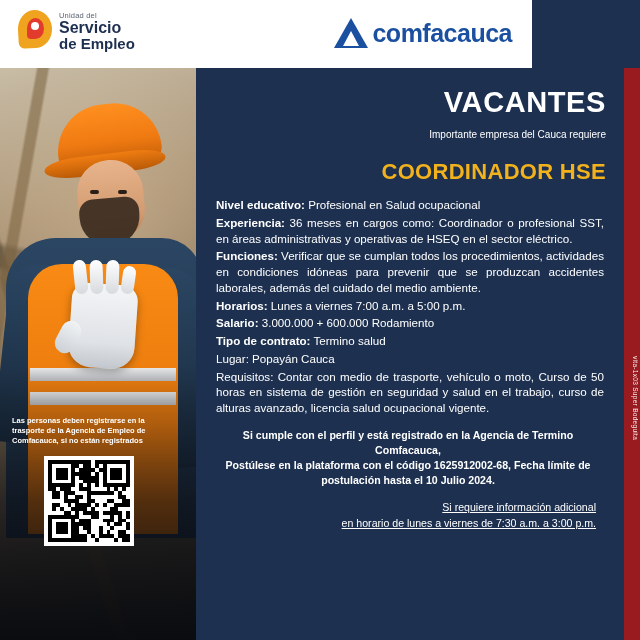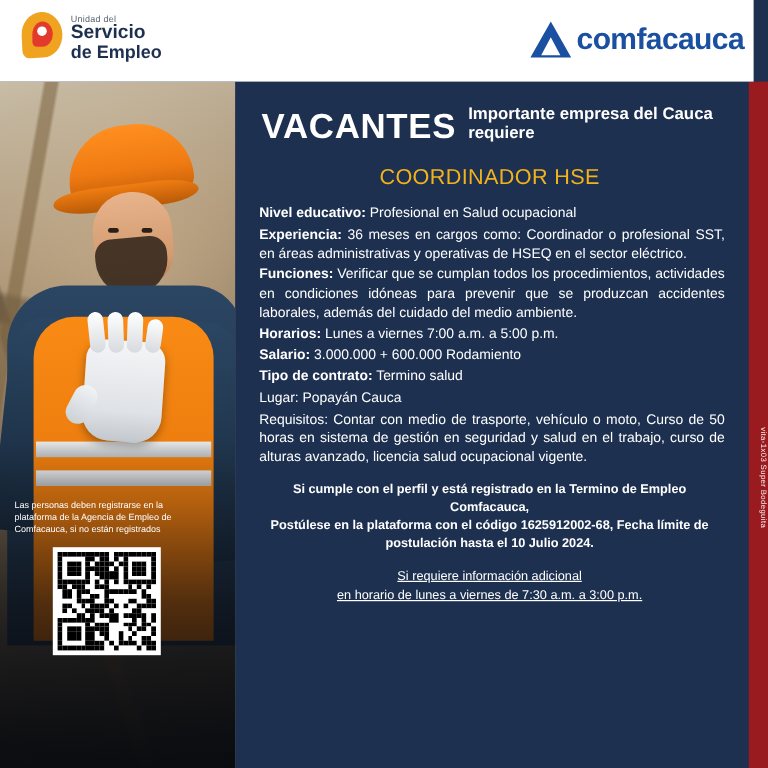--- a/index.html
+++ b/index.html
@@ -17,21 +17,21 @@
     position: relative;
     width: 640px;
     height: 640px;
     background: #1d3050;
     overflow: hidden;
   }
   
   .header {
     position: absolute;
     top: 0; left: 0;
-    width: 628px;
+    width: 532px;
     height: 68px;
     background: #ffffff;
     z-index: 5;
   }
   .logo-se {
     position: absolute;
     top: 10px;
     left: 18px;
     display: flex;
     align-items: center;
@@ -80,21 +80,21 @@
     color: #1d3050;
   }
   .logo-se .txt .l3 {
     font-size: 15px;
     font-weight: bold;
     color: #1d3050;
   }
   .logo-cc {
     position: absolute;
     top: 18px;
-    right: 8px;
+    right: 20px;
     display: flex;
     align-items: center;
     gap: 4px;
     justify-content: center;
   }
   .logo-cc .tri {
     position: relative;
     width: 34px;
     height: 30px;
   }
@@ -265,21 +265,21 @@
   }
   
   .qr-note {
     position: absolute;
     left: 12px;
     top: 416px;
     width: 170px;
     color: #ffffff;
     font-size: 7.5px;
     line-height: 1.35;
-    font-weight: normal;
+    font-weight: bold;
     z-index: 6;
   }
   .qr-note .em {
     color: #f2a31d;
     font-style: italic;
   }
   .qr-box {
     position: absolute;
     left: 44px;
     top: 456px;
@@ -327,37 +327,38 @@
     writing-mode: vertical-rl;
     letter-spacing: .3px;
     z-index: 6;
     opacity: .92;
   }
   .title-row {
     display: flex;
     align-items: flex-end;
     gap: 10px;
     margin: 8px 0 2px 8px;
+    flex-direction: column;
   }
   .title-main {
     font-size: 29px;
     font-weight: bold;
     letter-spacing: .6px;
     color: #ffffff;
   }
   .title-sub {
-    font-size: 14px;
-    font-weight: bold;
+    font-size: 10px;
+    font-weight: normal;
     color: #ffffff;
     padding-bottom: 5px;
   }
   .job-title {
-    text-align: center;
-    font-size: 18px;
-    font-weight: normal;
+    text-align: right;
+    font-size: 22px;
+    font-weight: bold;
     color: #f2b21c;
     margin: 14px 0 12px 0;
     letter-spacing: .3px;
   }
   .reqs-label {
     font-size: 13.5px;
     font-weight: bold;
     margin: 0 0 8px 10px;
   }
   .body {
@@ -372,21 +373,21 @@
   .cta {
     margin: 12px 10px 0 10px;
     text-align: center;
     font-size: 10.6px;
     font-weight: bold;
     line-height: 1.42;
     color: #ffffff;
   }
   .contact {
     margin: 12px 10px 0 10px;
-    text-align: center;
+    text-align: right;
     font-size: 10.6px;
     line-height: 1.5;
     color: #ffffff;
   }
   .contact div { text-decoration: underline; }
 </style>
 </head>
 <body>
 
 <div class="poster">
@@ -433,21 +434,21 @@
       <div class="fing f2"></div>
       <div class="fing f3"></div>
       <div class="fing f4"></div>
       <div class="thumb"></div>
       <div class="vignette"></div>
     </div>
   </div>
 
   <div class="qr-note">
     <div>Las personas deben registrarse en la</div>
-    <div>plataforma de la Agencia de Empleo de</div>
+    <div>trasporte de la Agencia de Empleo de</div>
     <div>Comfacauca, si no están registrados</div>
   </div>
 
   <div class="qr-box">
     <div class="qr-grid" id="qr-grid">
         <i class="on"></i>
         <i class="on"></i>
         <i class="on"></i>
         <i class="on"></i>
         <i class="on"></i>
@@ -908,21 +909,21 @@
       <p><b>Experiencia:</b><span> 36 meses en cargos como: Coordinador o profesional SST, en áreas administrativas y operativas de HSEQ en el sector eléctrico.</span></p>
       <p><b>Funciones:</b><span> Verificar que se cumplan todos los procedimientos, actividades en condiciones idóneas para prevenir que se produzcan accidentes laborales, además del cuidado del medio ambiente.</span></p>
       <p><b>Horarios:</b><span> Lunes a viernes 7:00 a.m. a 5:00 p.m.</span></p>
       <p><b>Salario:</b><span> 3.000.000 + 600.000 Rodamiento</span></p>
       <p><b>Tipo de contrato:</b><span> Termino salud</span></p>
       <p><span>Lugar:</span><span> Popayán Cauca</span></p>
       <p class="para-gap">Requisitos: Contar con medio de trasporte, vehículo o moto, Curso de 50 horas en sistema de gestión en seguridad y salud en el trabajo, curso de alturas avanzado, licencia salud ocupacional vigente.</p>
     </div>
 
     <div class="cta">
-      <div>Si cumple con el perfil y está registrado en la Termino de Empleo Comfacauca,</div>
+      <div>Si cumple con el perfil y está registrado en la Agencia de Termino Comfacauca,</div>
       <div>Postúlese en la plataforma con el código 1625912002-68, Fecha límite de</div>
       <div>postulación hasta el 10 Julio 2024.</div>
     </div>
 
     <div class="contact">
       <div>Si requiere información adicional</div>
       <div>en horario de lunes a viernes de 7:30 a.m. a 3:00 p.m.</div>
     </div>
 
   </div>

